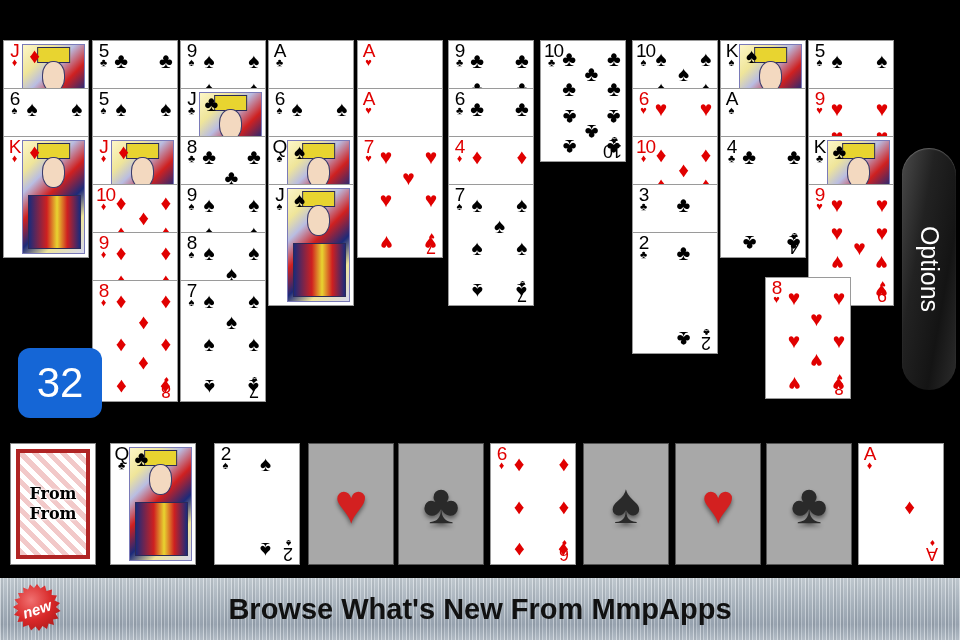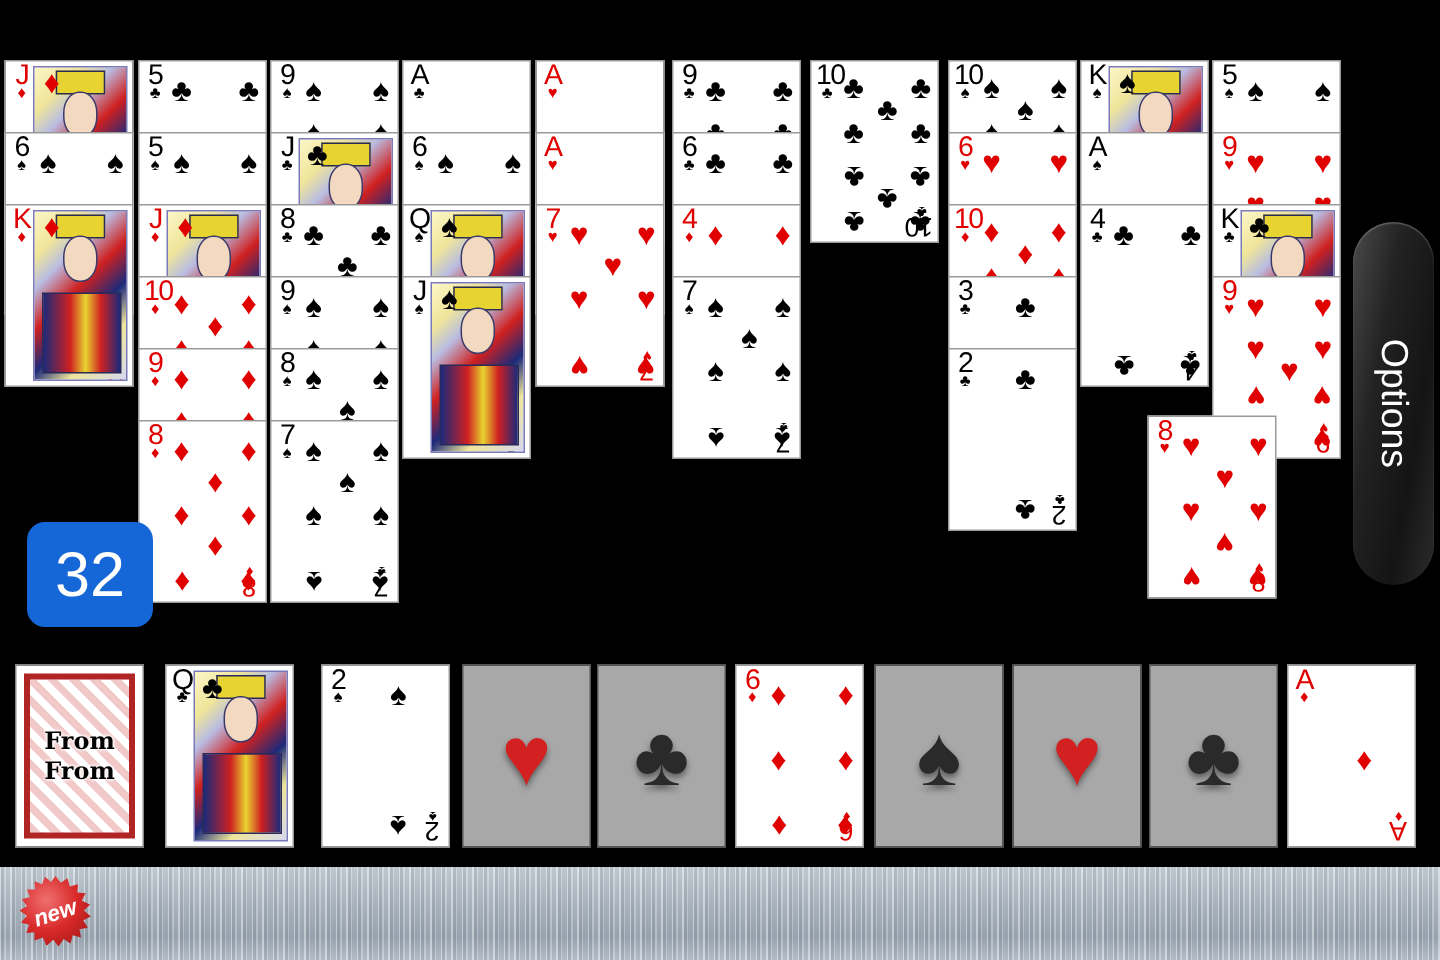--- a/index.html
+++ b/index.html
@@ -964,13 +964,14 @@
 </div>
 
 <div id="options-btn">
   <span>Options</span>
 </div>
 
 <div id="banner">
   <div id="new-badge">
     <span>new</span>
   </div>
+  <div id="banner-text">Browse What's New From MmpApps</div>
 </div>
 
 </body></html>

